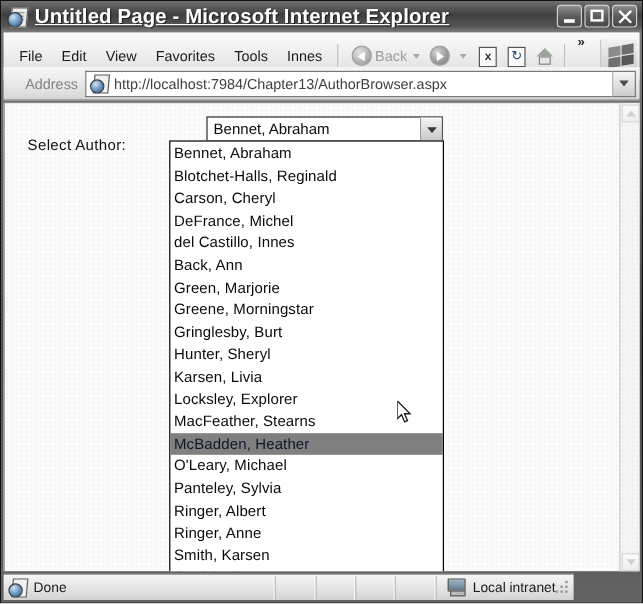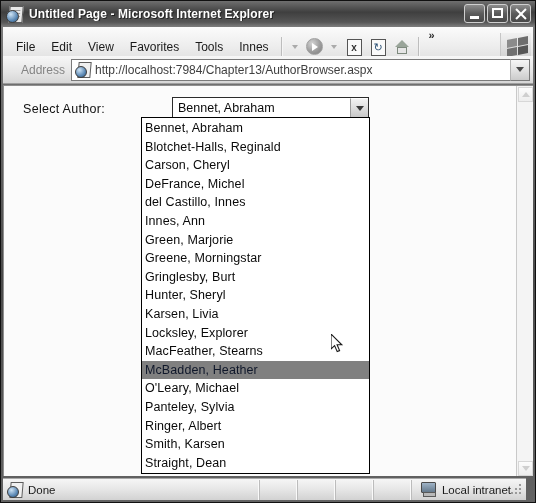--- a/index.html
+++ b/index.html
@@ -68,27 +68,28 @@
   .title-icon .globe {
     position: absolute;
     left: 0px; top: 5px;
     width: 11px; height: 11px;
     border-radius: 50%;
     background: radial-gradient(circle at 35% 30%, #cfe4f5 0%, #5c89b5 60%, #2e5579 100%);
     border: 1px solid #3d3d3d;
   }
   .title-text {
     color: #ffffff;
-    font-size: 12px;
+    font-size: 17px;
     font-weight: bold;
     letter-spacing: 0.1px;
     white-space: nowrap;
     text-shadow: 1px 1px 0 rgba(0,0,0,0.55);
     flex: 1 1 auto;
     overflow: hidden;
+    text-decoration: underline;
   }
   .title-buttons {
     display: flex;
     gap: 2px;
     margin-right: 4px;
     flex: 0 0 auto;
   }
   .tbtn {
     width: 21px; height: 19px;
     background: linear-gradient(180deg, #8d8d8d 0%, #5c5c5c 50%, #484848 100%);
@@ -352,21 +353,21 @@
     content: "";
     position: absolute;
     inset: 0;
     background-image: radial-gradient(#d9d9d9 0.6px, transparent 0.7px);
     background-size: 4px 4px;
     pointer-events: none;
   }
 
   .page-label {
     position: absolute;
-    left: 19px; top: 16px;
+    left: 19px; top: 28px;
     font-size: 12.5px;
     color: #111;
     letter-spacing: 0.3px;
     white-space: nowrap;
   }
 
   
   .combo {
     position: absolute;
     left: 168px; top: 11px;
@@ -475,21 +476,21 @@
     width: 0; height: 0;
     border-left: 4px solid transparent;
     border-right: 4px solid transparent;
     border-top: 5px solid #cfcfcf;
   }
 
   
   .statusbar {
     position: absolute;
     left: 3px; top: 478px;
-    width: 523px; height: 22px;
+    width: 475px; height: 22px;
     background: linear-gradient(180deg, #f6f6f6 0%, #e4e4e4 55%, #d2d2d2 100%);
     box-sizing: border-box;
     border-top: 1px solid #a8a8a8;
     display: flex;
     align-items: center;
     overflow: hidden;
   }
   .sb-cell {
     height: 20px;
     display: flex;
@@ -570,20 +571,26 @@
       <div class="menu-item">Edit</div>
       <div class="menu-item">View</div>
       <div class="menu-item">Favorites</div>
       <div class="menu-item">Tools</div>
       <div class="menu-item">Innes</div>
     </div>
 
     <div class="tb-sep"></div>
 
     <div class="tbgroup">
+      <div class="tbbtn">
+        <span class="circ">
+            <span class="arw"></span>
+          </span>
+        <span>Back</span>
+      </div>
       <div class="caret"></div>
       <div class="tbbtn">
         <span class="circ fwd">
             <span class="arw"></span>
           </span>
       </div>
       <div class="caret"></div>
       <div class="icobox">
         <span class="ico-stop">x</span>
       </div>
@@ -630,32 +637,33 @@
         <span class="vchev"></span>
       </span>
     </div>
 
     <div class="droplist" id="droplist">
         <div class="dl-item">Bennet, Abraham</div>
         <div class="dl-item">Blotchet-Halls, Reginald</div>
         <div class="dl-item">Carson, Cheryl</div>
         <div class="dl-item">DeFrance, Michel</div>
         <div class="dl-item">del Castillo, Innes</div>
-        <div class="dl-item">Innes, Ann</div>
+        <div class="dl-item">Back, Ann</div>
         <div class="dl-item">Green, Marjorie</div>
         <div class="dl-item">Greene, Morningstar</div>
         <div class="dl-item">Gringlesby, Burt</div>
         <div class="dl-item">Hunter, Sheryl</div>
         <div class="dl-item">Karsen, Livia</div>
         <div class="dl-item">Locksley, Explorer</div>
         <div class="dl-item">MacFeather, Stearns</div>
         <div class="dl-item selected" style="background: rgb(128, 128, 128); color: #0f172a;">McBadden, Heather</div>
         <div class="dl-item">O'Leary, Michael</div>
         <div class="dl-item">Panteley, Sylvia</div>
         <div class="dl-item">Ringer, Albert</div>
+        <div class="dl-item">Ringer, Anne</div>
         <div class="dl-item">Smith, Karsen</div>
         <div class="dl-item">Straight, Dean</div>
       </div>
 
     <svg class="cursor" viewBox="0 0 13 20">
       <polygon points="0,0 0,15 3.6,11.6 6.2,17.6 8.6,16.6 6.1,10.8 10.8,10.8" fill="#ffffff" stroke="#1a1a1a" stroke-width="1.1" stroke-linejoin="miter"></polygon>
     </svg>
 
     <div class="vscroll">
       <div class="sbtn up">

